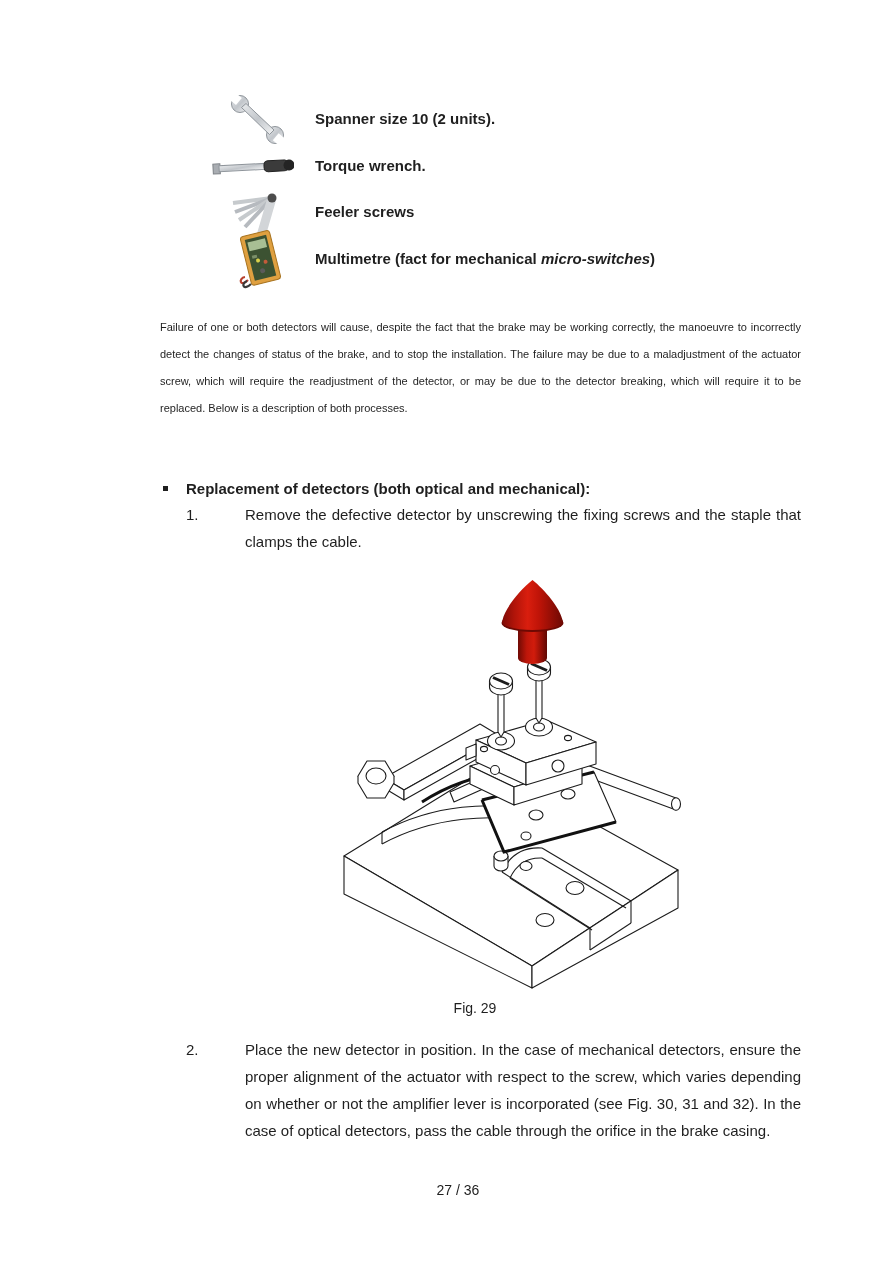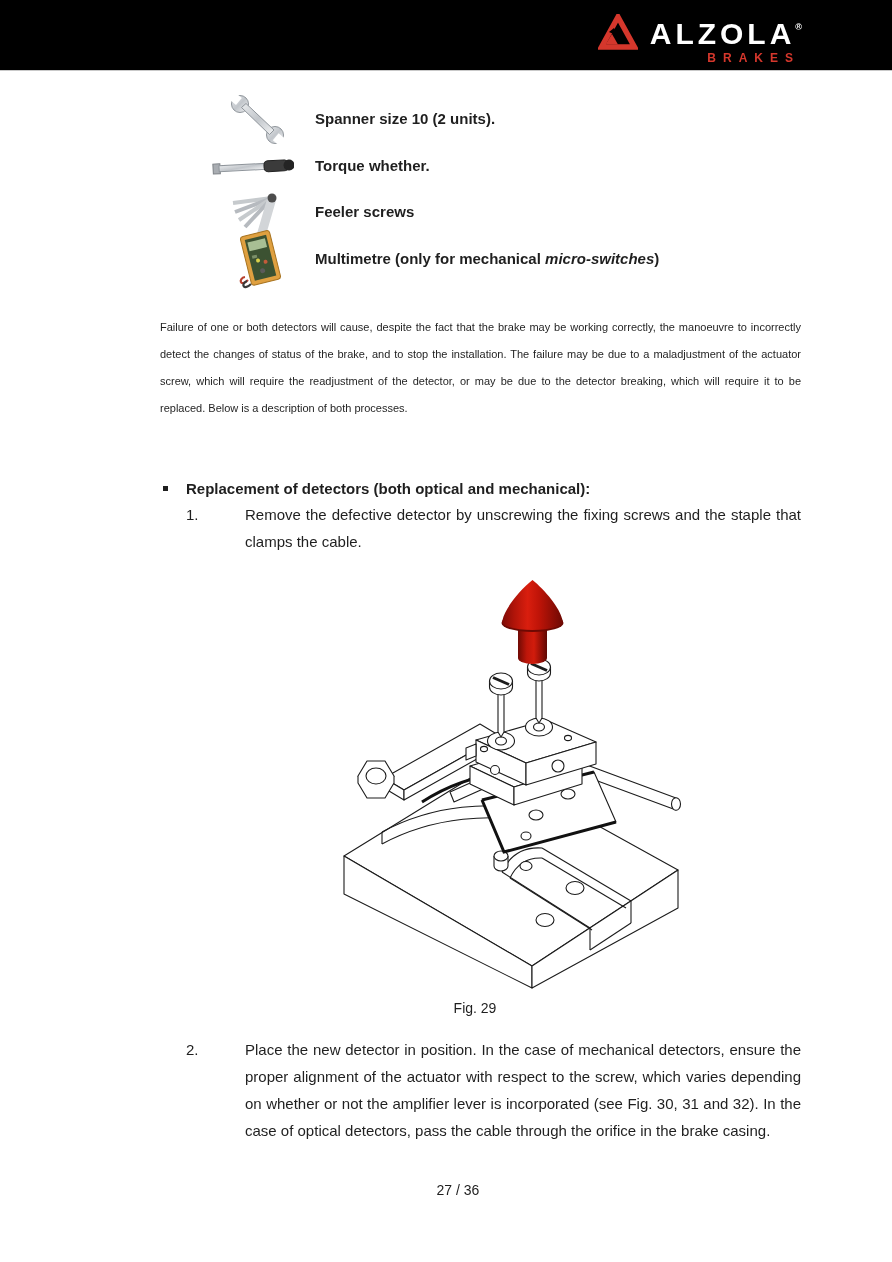--- a/index.html
+++ b/index.html
@@ -36,33 +36,20 @@
   .pagenum{position:absolute;left:12px;top:1182px;width:892px;text-align:center;font-size:14px;}
   svg .ln{fill:#ffffff;stroke:#1c1c1c;stroke-width:1.1;stroke-linejoin:round;}
   svg .lnk{fill:none;stroke:#1c1c1c;stroke-width:1.1;}
   svg .thick{fill:none;stroke:#111;stroke-width:3;}
 </style>
 </head>
 <body>
 
 <div class="page">
 
-  <div class="topbar">
-    <div class="logo">
-      <svg class="logo-tri" viewBox="0 0 40 38">
-        <path d="M20 3 L36.5 33 L3.5 33 Z" fill="none" stroke="#d5372c" stroke-width="5.5" stroke-linejoin="miter"></path>
-        <path d="M14 20 L20 30.5 L7.5 30.5 Z" fill="#d5372c"></path>
-        <path d="M11 18 L16 14 L20 22 Z" fill="#000"></path>
-      </svg>
-      <div class="logo-text">
-        <div class="brand-line"><span>ALZOLA</span><span class="brand-reg">®</span></div>
-        <div class="brand-sub">BRAKES</div>
-      </div>
-    </div>
-  </div>
 
   <div>
 
     <svg class="tool-icon" style="left:228px;top:94px" width="58" height="50" viewBox="0 0 58 50">
       <defs>
         <linearGradient id="silver" x1="0" y1="0" x2="1" y2="1">
           <stop offset="0" stop-color="#e9ebed"></stop>
             <stop offset="0.5" stop-color="#c2c6cb"></stop>
             <stop offset="1" stop-color="#f2f3f4"></stop>
         </linearGradient>
@@ -76,21 +63,21 @@
     <div class="tool-label" style="top:110px">Spanner size 10 (2 units).</div>
 
     <svg class="tool-icon" style="left:212px;top:154px" width="82" height="24" viewBox="0 0 82 24">
       <g transform="rotate(-3 41 12)">
         <rect x="1" y="8" width="7" height="10" fill="#a9adb2" stroke="#7d8287"></rect>
         <rect x="7" y="10" width="46" height="6" fill="url(#silver)" stroke="#8f959b"></rect>
         <rect x="52" y="7.5" width="24" height="11" rx="4" fill="#3b3b3b" stroke="#222"></rect>
         <circle cx="77" cy="13" r="5.5" fill="#242424"></circle>
       </g>
     </svg>
-    <div class="tool-label" style="top:157px">Torque whether.</div>
+    <div class="tool-label" style="top:157px">Torque wrench.</div>
 
     <svg class="tool-icon" style="left:230px;top:186px" width="54" height="54" viewBox="0 0 54 54">
       <line x1="42" y1="12" x2="3" y2="17" stroke="#c6cacd" stroke-width="4"></line>
       <line x1="42" y1="12" x2="5" y2="26" stroke="#b6babf" stroke-width="4"></line>
       <line x1="42" y1="12" x2="9" y2="34" stroke="#c6cacd" stroke-width="4"></line>
       <line x1="42" y1="12" x2="15" y2="41" stroke="#b6babf" stroke-width="4"></line>
       <line x1="42" y1="12" x2="31" y2="50" stroke="#d2d5d8" stroke-width="9"></line>
       <circle cx="42" cy="12" r="4.5" fill="#4c4c4c"></circle>
     </svg>
     <div class="tool-label" style="top:203px">Feeler screws</div>
@@ -101,21 +88,21 @@
         <rect x="14" y="7" width="22" height="42" fill="#3c5232"></rect>
         <rect x="16" y="10" width="18" height="9" fill="#a8bf94"></rect>
         <circle cx="22" cy="30" r="2" fill="#d9d04a"></circle>
           <circle cx="29" cy="33" r="2" fill="#c45b3a"></circle>
         <circle cx="24" cy="41" r="2.5" fill="#5a5a5a"></circle>
           <rect x="17" y="24" width="5" height="3" fill="#7a8f68"></rect>
       </g>
       <path d="M12 50 C 4 58, 2 48, 9 47" fill="none" stroke="#b8402e" stroke-width="2.2"></path>
       <path d="M15 54 C 8 61, 4 54, 11 51" fill="none" stroke="#3a3a3a" stroke-width="2.2"></path>
     </svg>
-    <div class="tool-label" style="top:250px"><span>Multimetre (only for mechanical </span><i>micro-switches</i><span>)</span></div>
+    <div class="tool-label" style="top:250px"><span>Multimetre (fact for mechanical </span><i>micro-switches</i><span>)</span></div>
   </div>
 
   <p class="bodytext">Failure of one or both detectors will cause, despite the fact that the brake may be working correctly, the manoeuvre to incorrectly detect the changes of status of the brake, and to stop the installation. The failure may be due to a maladjustment of the actuator screw, which will require the readjustment of the detector, or may be due to the detector breaking, which will require it to be replaced. Below is a description of both processes.</p>
 
   <div class="bullet-heading">
     <span class="bullet-square"></span>
     <span class="bh-text">Replacement of detectors (both optical and mechanical):</span>
   </div>
 
   <div class="list-item item1">

